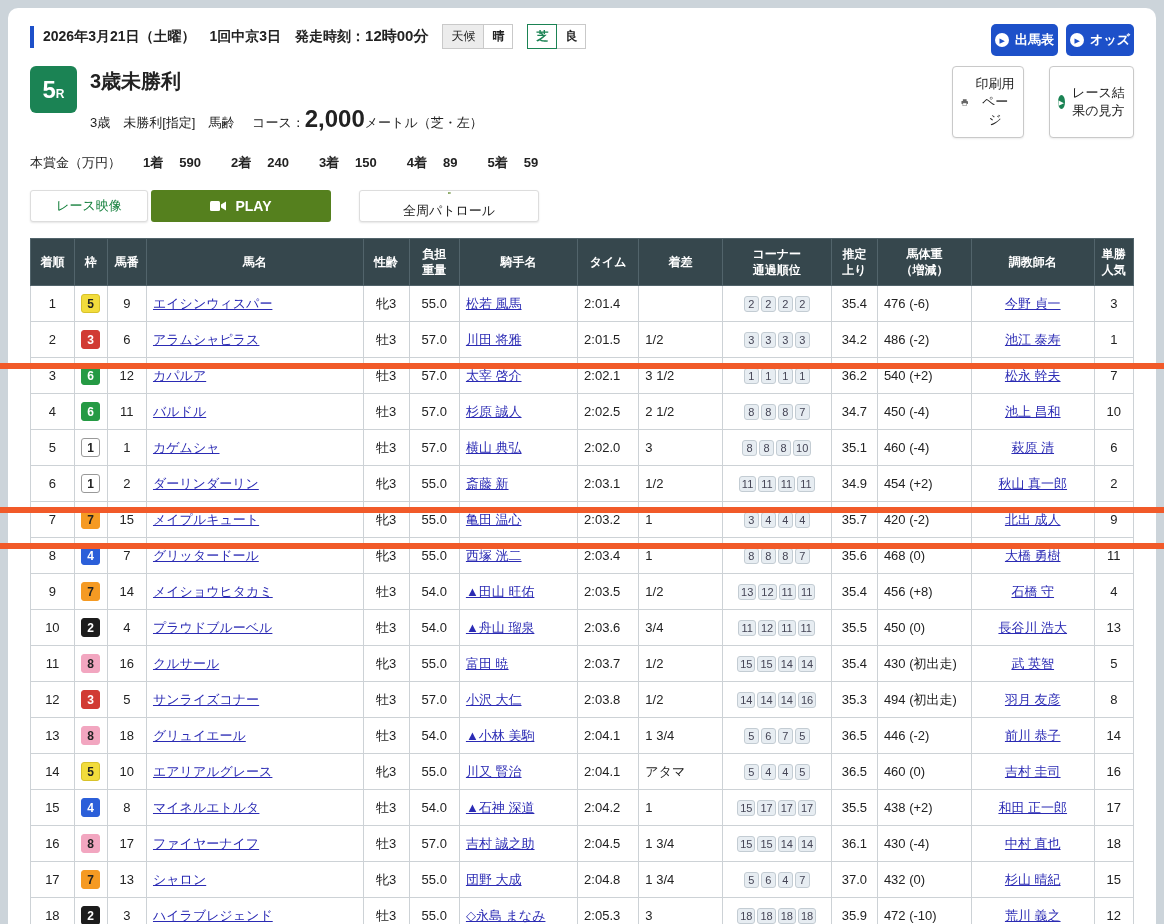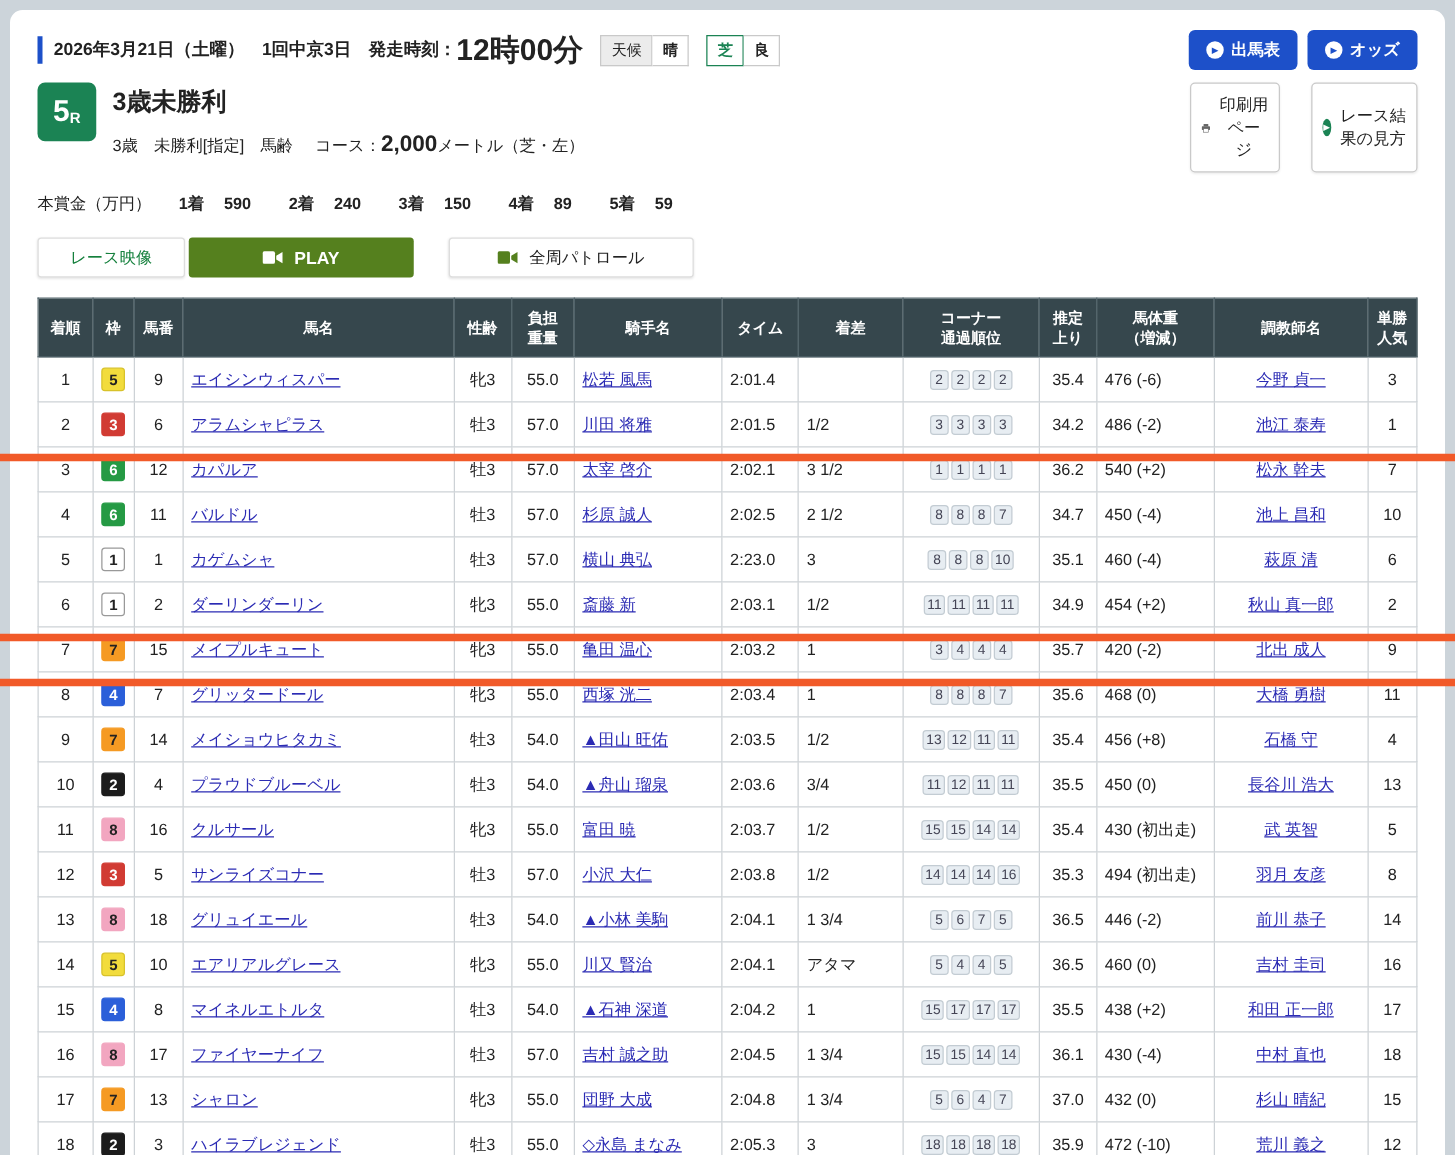--- a/index.html
+++ b/index.html
@@ -16,30 +16,30 @@
     border-radius: 10px;
     padding: 16px 22px 24px;
     min-height: 906px;
   }
   
   .topbar { display: flex; justify-content: space-between; align-items: flex-start; }
   .tleft { display: flex; align-items: center; }
   .vbar { width: 4px; height: 22px; background: var(--accent-blue,#1d50c9); display: inline-block; margin-right: 9px; }
   .date { font-size: 14px; font-weight: bold; }
   .slabel { font-size: 14px; font-weight: bold; margin-left: 14px; }
-  .stime { font-size: 24px; font-weight: bold; }
+  .stime { font-size: 15px; font-weight: bold; }
   .bgroup { display: inline-flex; margin-left: 14px; font-size: 12px; align-items: stretch; }
   .blab { background: #ececec; border: 1px solid #c9c9c9; padding: 3px 8px; }
   .blab.turf { background: #fff; color: var(--green,#1b8354); border-color: var(--green,#1b8354); font-weight: bold; }
   .bval { background: #fff; border: 1px solid #c9c9c9; border-left: none; padding: 3px 8px; font-weight: bold; }
   .tright { display: flex; gap: 8px; }
   .blue-btn {
     display: inline-flex; align-items: center; gap: 6px;
     background: var(--accent-blue,#1d50c9); color: #fff;
-    border: none; border-radius: 5px; padding: 7px 14px;
+    border: none; border-radius: 5px; padding: 7px 4px;
     font-size: 13px; font-weight: bold; cursor: pointer;
     font-family: inherit;
   }
   .circ {
     width: 14px; height: 14px; border-radius: 50%;
     background: #fff; color: var(--accent-blue,#1d50c9);
     display: inline-flex; align-items: center; justify-content: center;
     font-size: 7px; line-height: 1;
   }
   .gcirc {
@@ -54,21 +54,21 @@
   .race-num {
     width: 47px; height: 47px; background: var(--green,#1b8354); color: #fff;
     border-radius: 6px; display: flex; align-items: center; justify-content: center;
     font-weight: bold;
   }
   .rn { font-size: 24px; }
   .rr { font-size: 12px; margin-top: 8px; }
   .race-title { font-size: 20px; font-weight: bold; padding-top: 2px; }
   .race-cond { font-size: 13px; margin-top: 10px; }
   .cond-sep { margin-right: 14px; }
-  .course-val { font-size: 18px; font-weight: bold; }
+  .course-val { font-size: 24px; font-weight: bold; }
   .right-btns { display: flex; flex-direction: row; gap: 25px; width: 182px; }
   .white-btn {
     display: flex; align-items: center; justify-content: center; gap: 7px;
     background: #fff; border: 1px solid #c9c9c9; border-radius: 4px;
     padding: 8px 8px; font-size: 13px; cursor: pointer;
     box-shadow: 0 1px 2px rgba(0,0,0,.08); font-family: inherit; color: #222;
   }
   
   .prize { margin-top: 16px; font-size: 13px; display: flex; align-items: flex-start; }
   .prize-label { margin-right: 22px; }
@@ -82,25 +82,25 @@
     box-shadow: 0 1px 2px rgba(0,0,0,.1); font-family: inherit; color: #15803d;
   }
   .btn-play {
     width: 180px; height: 32px; margin-left: 3px;
     background: var(--play-green,#55801e); color: #fff; border: none; border-radius: 3px;
     font-size: 14px; font-weight: bold; cursor: pointer;
     display: inline-flex; align-items: center; justify-content: center; gap: 8px;
     font-family: inherit;
   }
   .btn-patrol {
-    width: 196px; height: 32px; margin-left: 28px;
+    width: 180px; height: 32px; margin-left: 28px;
     background: #fff; border: 1px solid #ddd; border-radius: 3px;
     font-size: 13px; cursor: pointer; box-shadow: 0 1px 2px rgba(0,0,0,.1);
     display: inline-flex; align-items: center; justify-content: center; gap: 8px;
-    font-family: inherit; color: #222;
+    font-family: inherit; color: #222; flex-direction: column;
   }
   
   table { width: 100%; border-collapse: collapse; margin-top: 16px; table-layout: fixed; }
   thead th {
     background: var(--header-bg,#36474d); color: #fff; font-size: 12px; font-weight: bold;
     padding: 7px 2px; border: 1px solid #52646b; white-space: pre-line; line-height: 1.35;
     text-align: center;
   }
   tbody td { border: 1px solid #cdd2d6; padding: 8px 6px; font-size: 13px; background: #fff; }
   td.c { text-align: center; }
@@ -302,21 +302,21 @@
           <td class="c">10</td>
         </tr>
         <tr>
           <td class="c">5</td>
           <td class="c"><span class="fr" style="background: rgb(255, 255, 255); color: rgb(34, 34, 34); border-color: rgb(153, 153, 153);">1</span></td>
           <td class="c">1</td>
           <td class="l"><a class="lnk" href="#">カゲムシャ</a></td>
           <td class="c">牡3</td>
           <td class="c">57.0</td>
           <td class="l"><a class="lnk" href="#">横山 典弘</a></td>
-          <td class="l">2:23.0</td>
+          <td class="l">2:02.0</td>
           <td class="l">3</td>
           <td class="c"><span class="cn">8</span><span class="cn">8</span><span class="cn">8</span><span class="cn">10</span></td>
           <td class="c">35.1</td>
           <td class="l">460 (-4)</td>
           <td class="c"><a class="lnk" href="#">萩原 清</a></td>
           <td class="c">6</td>
         </tr>
         <tr>
           <td class="c">6</td>
           <td class="c"><span class="fr" style="background: rgb(255, 255, 255); color: rgb(34, 34, 34); border-color: rgb(153, 153, 153);">1</span></td>

